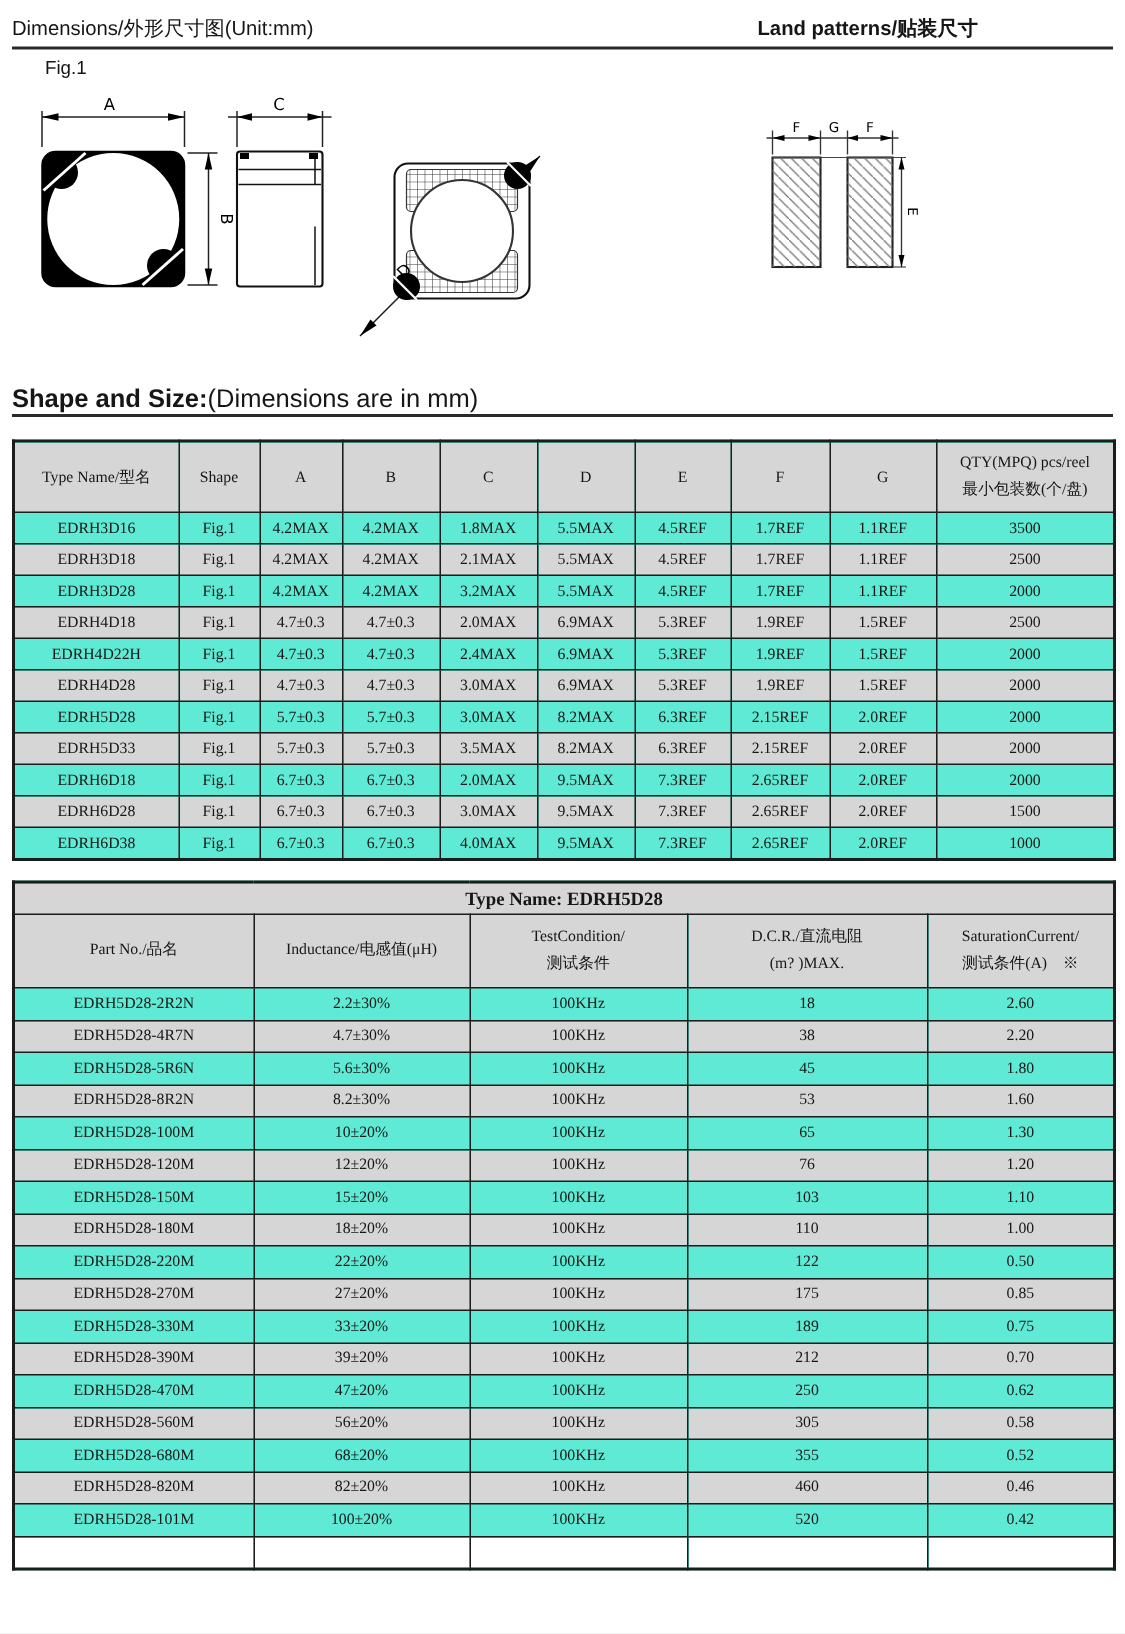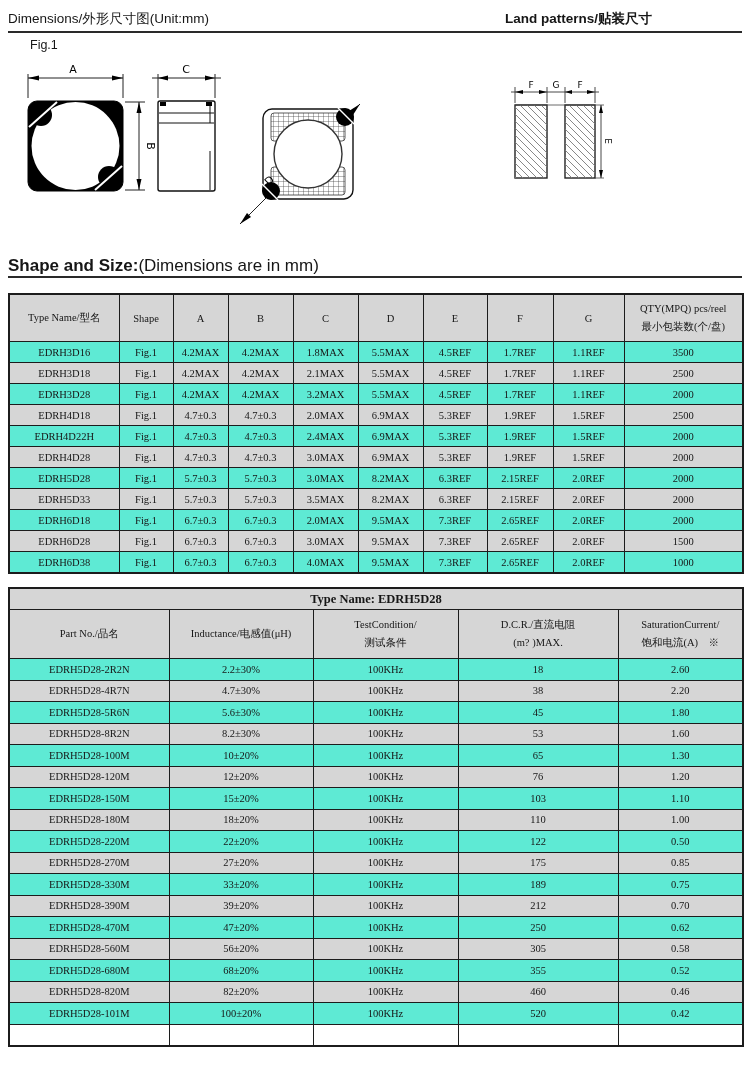--- a/index.html
+++ b/index.html
@@ -350,21 +350,21 @@
         <th>
           <div>TestCondition/</div>
           <div>测试条件</div>
         </th>
         <th>
           <div>D.C.R./直流电阻</div>
           <div>(m? )MAX.</div>
         </th>
         <th>
           <div>SaturationCurrent/</div>
-          <div>饱和电流(A)　※</div>
+          <div>测试条件(A)　※</div>
         </th>
       </tr>
     </thead>
     <tbody>
         <tr>
           <td>EDRH5D28-2R2N</td>
           <td>2.2±30%</td>
           <td>100KHz</td>
           <td>18</td>
           <td>2.60</td>

